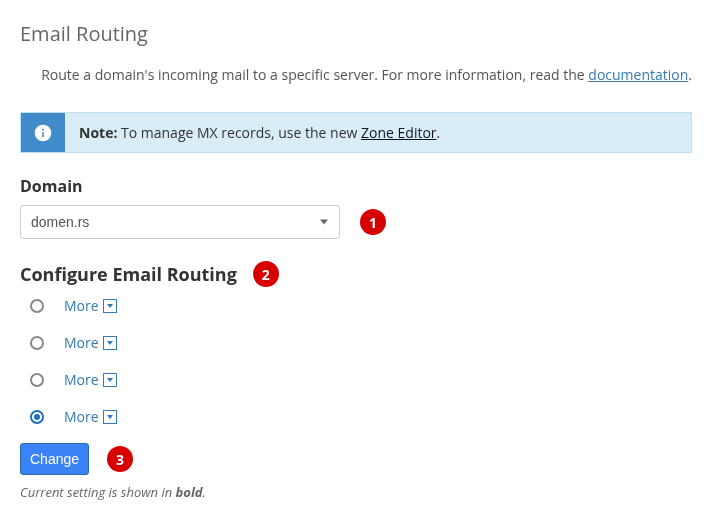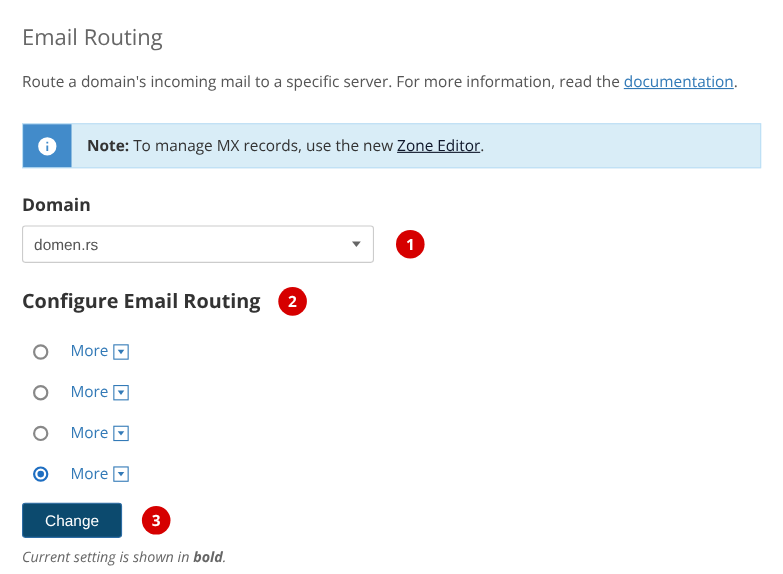--- a/index.html
+++ b/index.html
@@ -14,20 +14,21 @@
   h1 {
     font-size: 20px;
     font-weight: 400;
     color: #666;
     margin: 0 0 18px 0;
   }
   .intro {
     font-size: 14px;
     color: #555;
     margin-bottom: 28px;
+    text-align: right;
   }
   .intro a {
     color: #337ab7;
     text-decoration: underline;
   }
   .note-box {
     display: flex;
     align-items: stretch;
     border: 1px solid #bbdef4;
     background: #d9edf7;
@@ -96,21 +97,20 @@
     font-weight: 700;
     font-size: 14px;
     display: inline-flex;
     align-items: center;
     justify-content: center;
   }
   .config-header {
     display: flex;
     align-items: center;
     gap: 16px;
-    margin-bottom: 14px;
   }
   .config-header .section-label { margin: 0; font-size: 18px; }
   .radio-list { margin-left: 10px; }
   .radio-row {
     display: flex;
     align-items: center;
     gap: 12px;
     padding: 9px 0;
     font-size: 14px;
   }
@@ -161,25 +161,25 @@
     border-right: 3px solid transparent;
     border-top: 4px solid #337ab7;
   }
   .change-row {
     display: flex;
     align-items: center;
     gap: 18px;
     margin-top: 8px;
   }
   .btn {
-    background: #0c4a6e;
+    background: #3b82f6;
     border: 1px solid #2e6da4;
     color: #fff;
     font-size: 14px;
-    padding: 7px 20px;
+    padding: 7px 9px;
     border-radius: 3px;
     cursor: pointer;
   }
   .helper {
     font-style: italic;
     font-size: 13px;
     color: #666;
     margin-top: 8px;
   }
   .helper b { font-weight: 700; font-style: italic; }

